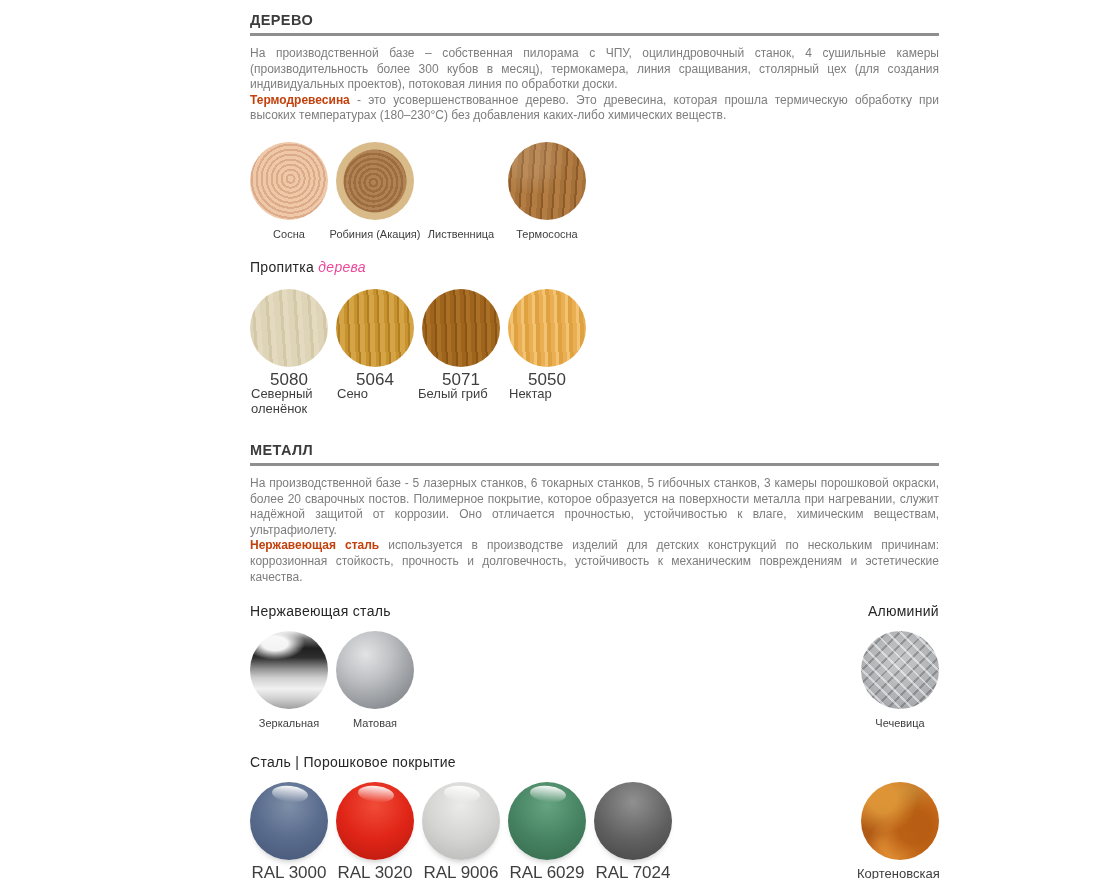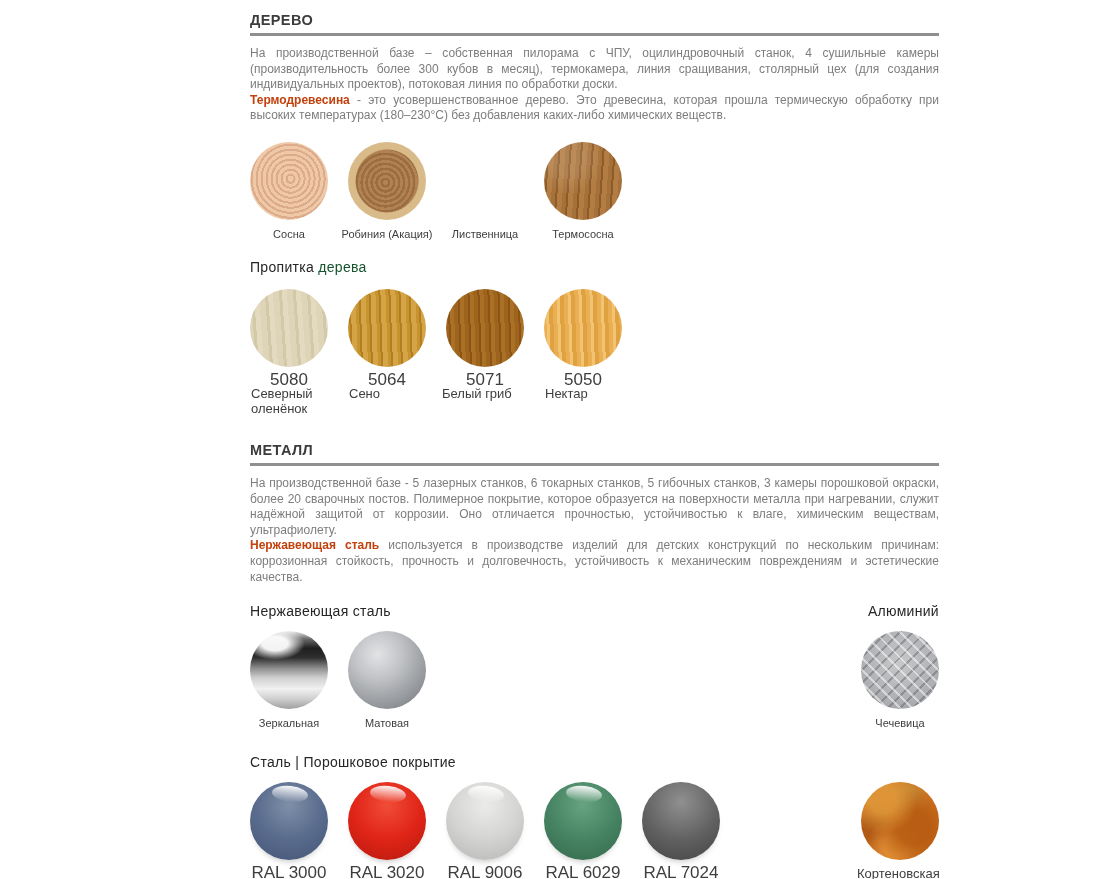--- a/index.html
+++ b/index.html
@@ -7,23 +7,23 @@
   .page{position:relative;width:1086px;height:879px;background:#ffffff;overflow:hidden;box-sizing:border-box;
         padding:12px 147px 0 250px;}
   
   .h-main{font-size:14.5px;font-weight:bold;color:#3c3c3c;letter-spacing:.4px;margin:0;}
   .h-rule{height:3px;background:#8f8f8f;margin-top:5px;border:none;}
   
   .para{font-size:12px;line-height:15.6px;text-align:justify;color:#7d7d7d;margin:10px 0 0 0;}
   .para b{color:#c2410c;font-weight:bold;}
   
   .subtitle{font-size:14px;color:#262626;letter-spacing:.3px;}
-  .subtitle .light{color:#14532d;}
-  
-  .row{display:flex;gap:20px;align-items:flex-start;}
+  .subtitle .light{color:#ec4899;font-style:italic;}
+  
+  .row{display:flex;gap:8px;align-items:flex-start;}
   .cell{width:78px;display:flex;flex-direction:column;align-items:center;flex:0 0 auto;}
   .circle{width:78px;height:78px;border-radius:50%;position:relative;flex:0 0 auto;}
   .cap{margin-top:8px;font-size:11px;line-height:13px;color:#3e3e3e;text-align:center;white-space:nowrap;}
   .cap-code{margin-top:6px;font-size:17px;line-height:13px;color:#3e3e3e;text-align:center;white-space:nowrap;}
   .cap-name{font-size:13px;line-height:15px;color:#3e3e3e;text-align:left;white-space:normal;width:76px;}
   .cap-wide{width:86px;}
   .push-right{margin-left:auto;}
   
   .sw-pine{background:
       radial-gradient(circle at 50% 50%, rgba(0,0,0,0) 0 86%, #c79a77 87% 100%),

